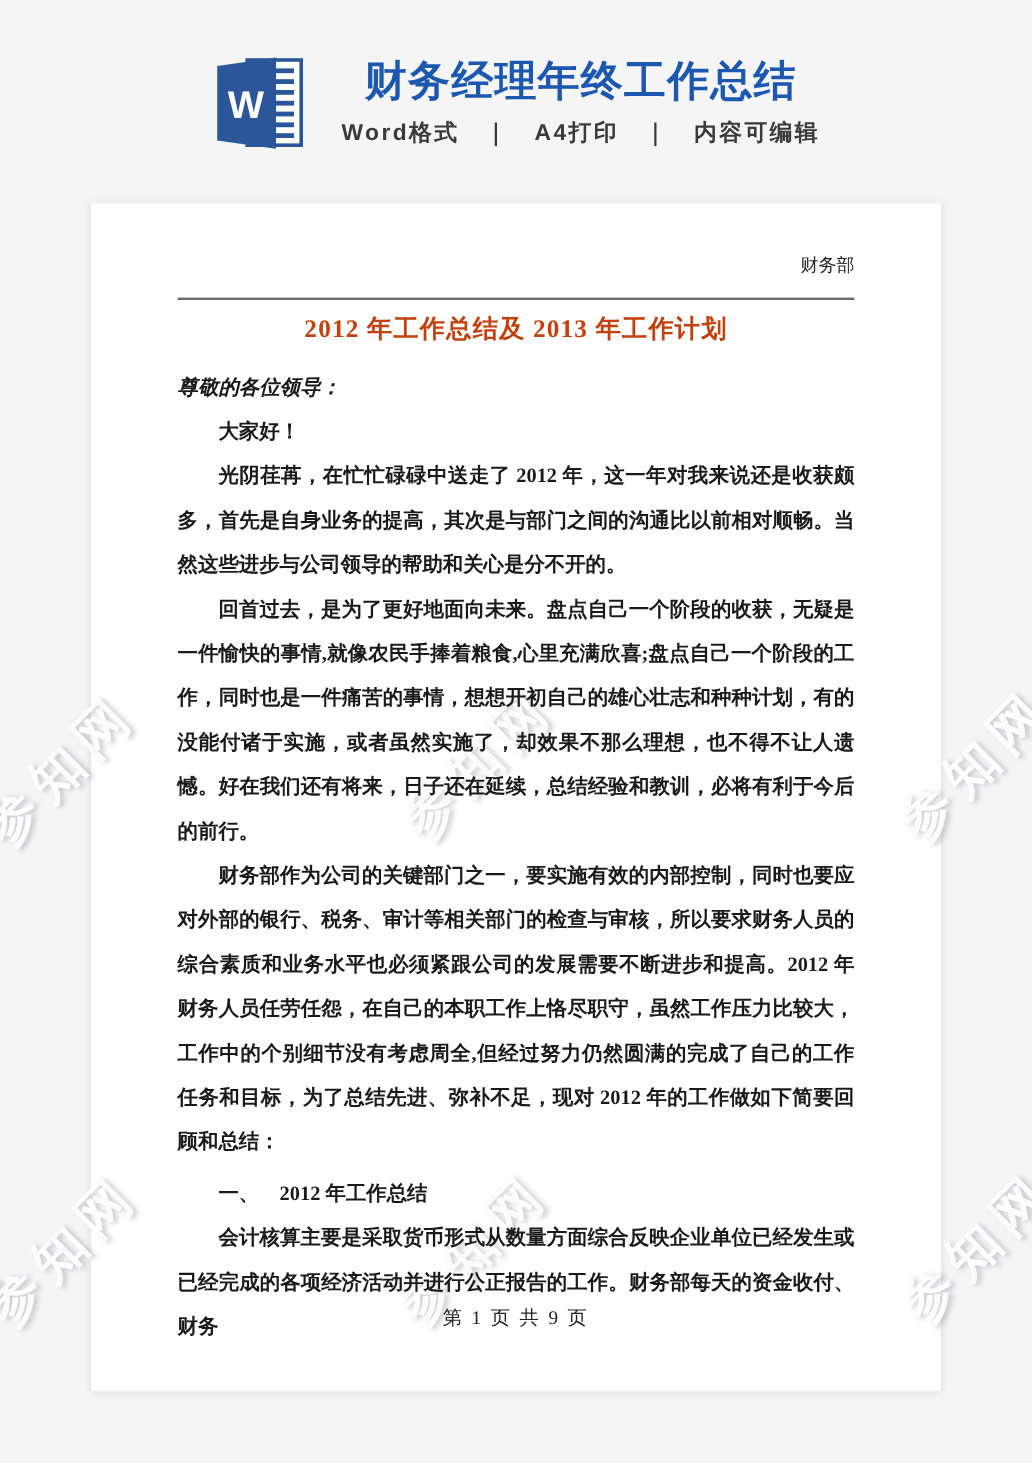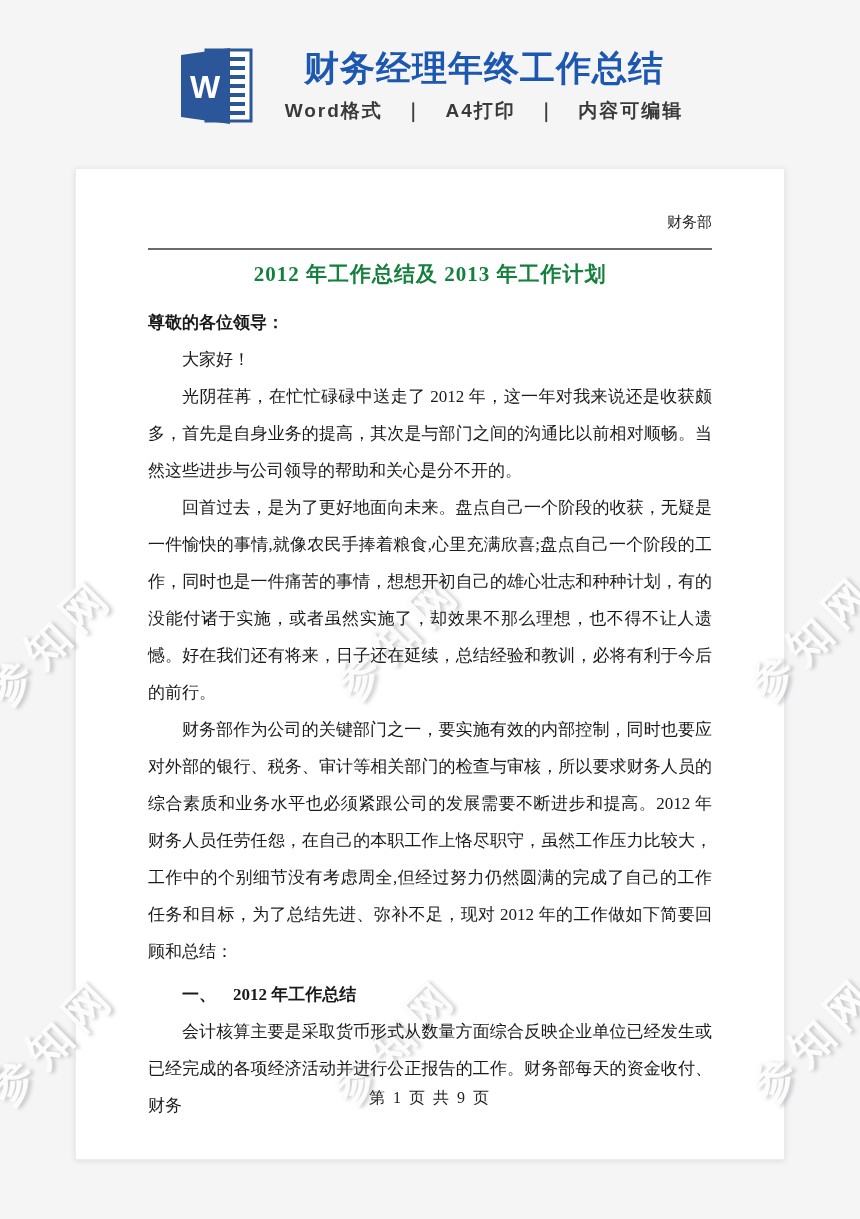--- a/index.html
+++ b/index.html
@@ -38,31 +38,31 @@
     z-index:1;
   }
   .doc-head{
     text-align:right;font-size:15px;color:#222;
     padding-bottom:16px;border-bottom:2px solid #6b6b6b;
     line-height:19px;position:relative;z-index:3;
   }
   .doc-title{
     margin:10px 0 0 0;text-align:center;
     font-size:21px;font-weight:bold;line-height:28px;
-    letter-spacing:1px;color:#15803d;position:relative;z-index:3;
+    letter-spacing:1px;color:#c2410c;position:relative;z-index:3;
   }
   .salutation{
     margin:16px 0 0 0;font-weight:bold;font-size:17px;line-height:37px;
-    position:relative;z-index:3;
+    position:relative;z-index:3;font-style:italic;
   }
   p.body{
     margin:0;font-size:17px;line-height:37px;text-align:justify;
     position:relative;z-index:3;
   }
-  .indent{text-indent:2em;}
+  .indent{text-indent:2em;font-weight:bold;}
   .section-heading{
     margin:6px 0 0 0;text-indent:2em;
     font-family:Liberation Serif, serif;
     font-size:17px;font-weight:bold;line-height:37px;
     position:relative;z-index:3;
   }
   .sub-heading{
     margin:15px 0 0 0;text-indent:2em;font-size:17px;line-height:37px;
     position:relative;z-index:3;
   }

